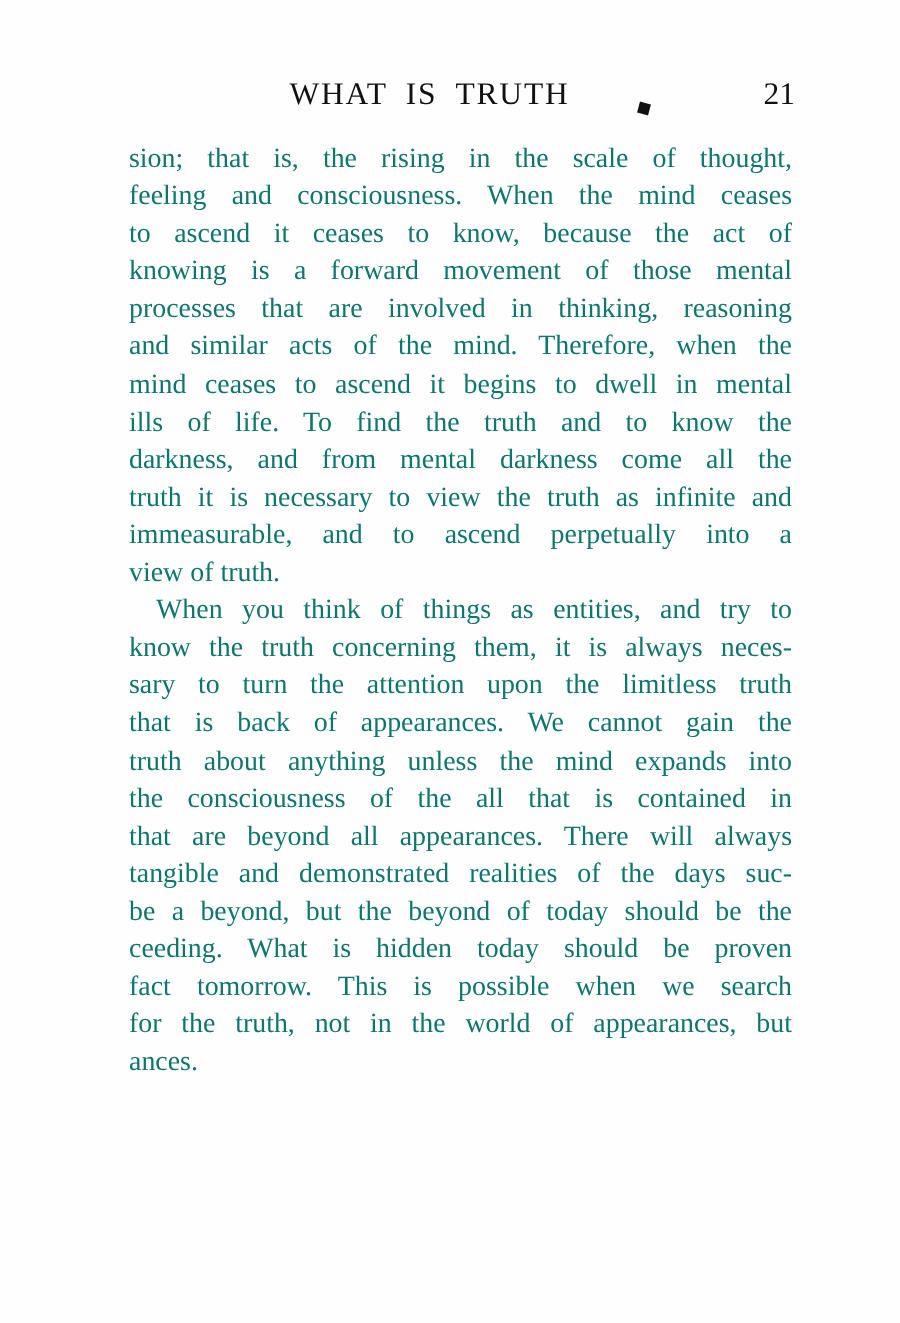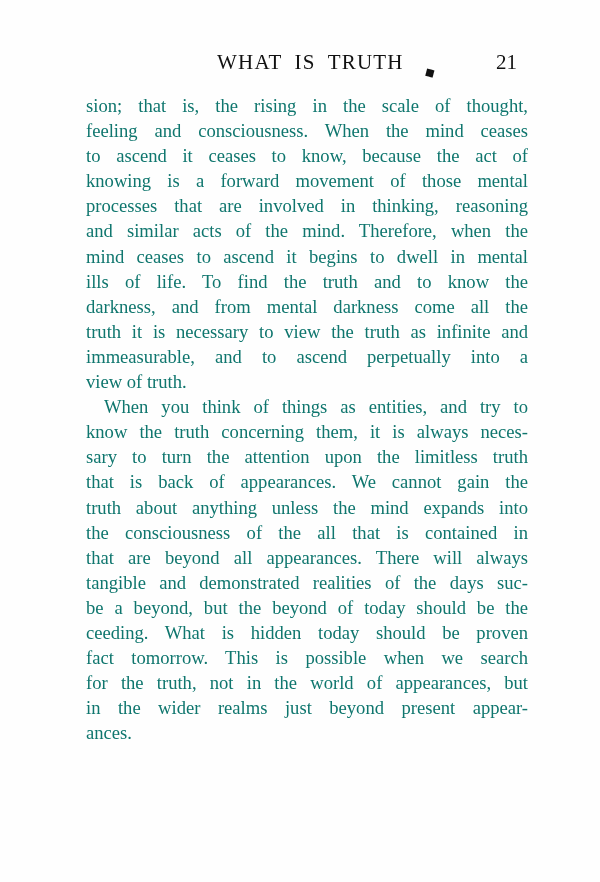--- a/index.html
+++ b/index.html
@@ -3,23 +3,23 @@
 <meta charset="utf-8">
 <style>
   html, body { margin: 0; padding: 0; background: #ffffff; }
   body { width: 600px; height: 882px; position: relative; overflow: hidden; }
   .page { position: absolute; left: 0; top: 0; width: 600px; height: 882px; background: #fefefe; }
   .running-head {
     position: absolute; top: 50px; left: 82px; width: 448px; height: 30px;
     font-family: "Liberation Serif", "DejaVu Serif", serif; color: #111;
   }
   .head-title {
-    position: absolute; left: 111px; top: 0; font-size: 21px; letter-spacing: 1.2px; word-spacing: 6px; margin-left: 24px;
+    position: absolute; left: 111px; top: 0; font-size: 21px; letter-spacing: 1.2px; word-spacing: 6px;
   }
-  .head-page { position: absolute; right: 13px; top: 0; font-size: 21px; }
+  .head-page { position: absolute; right: 0; top: 0; font-size: 21px; }
   .head-mark { position: absolute; left: 342px; top: 14px; font-size: 14px; transform: rotate(-30deg); }
   .body-text {
     position: absolute; left: 86px; top: 93px; width: 442px;
     font-family: "Liberation Serif", "DejaVu Serif", serif;
     font-size: 18.6px; line-height: 25.1px; color: #0f766e;
   }
   .line { display: block; height: 25.1px; white-space: nowrap; text-align: justify; text-align-last: justify; }
   .line.last { text-align-last: left; }
   .line.indent { padding-left: 18px; }
 </style>
@@ -53,17 +53,16 @@
         <span class="line">sary to turn the attention upon the limitless truth</span>
         <span class="line">that is back of appearances.  We cannot gain the</span>
         <span class="line">truth about anything unless the mind expands into</span>
         <span class="line">the consciousness of the all that is contained in</span>
         <span class="line">that are beyond all appearances.  There will always</span>
         <span class="line">tangible and demonstrated realities of the days suc-</span>
         <span class="line">be a beyond, but the beyond of today should be the</span>
         <span class="line">ceeding.  What is hidden today should be proven</span>
         <span class="line">fact tomorrow.  This is possible when we search</span>
         <span class="line">for the truth, not in the world of appearances, but</span>
-        <span class="line">in the wider realms just beyond present appear-</span>
         <span class="line last">ances.</span>
       </div>
     </div>
 </div>
 
 </body></html>

